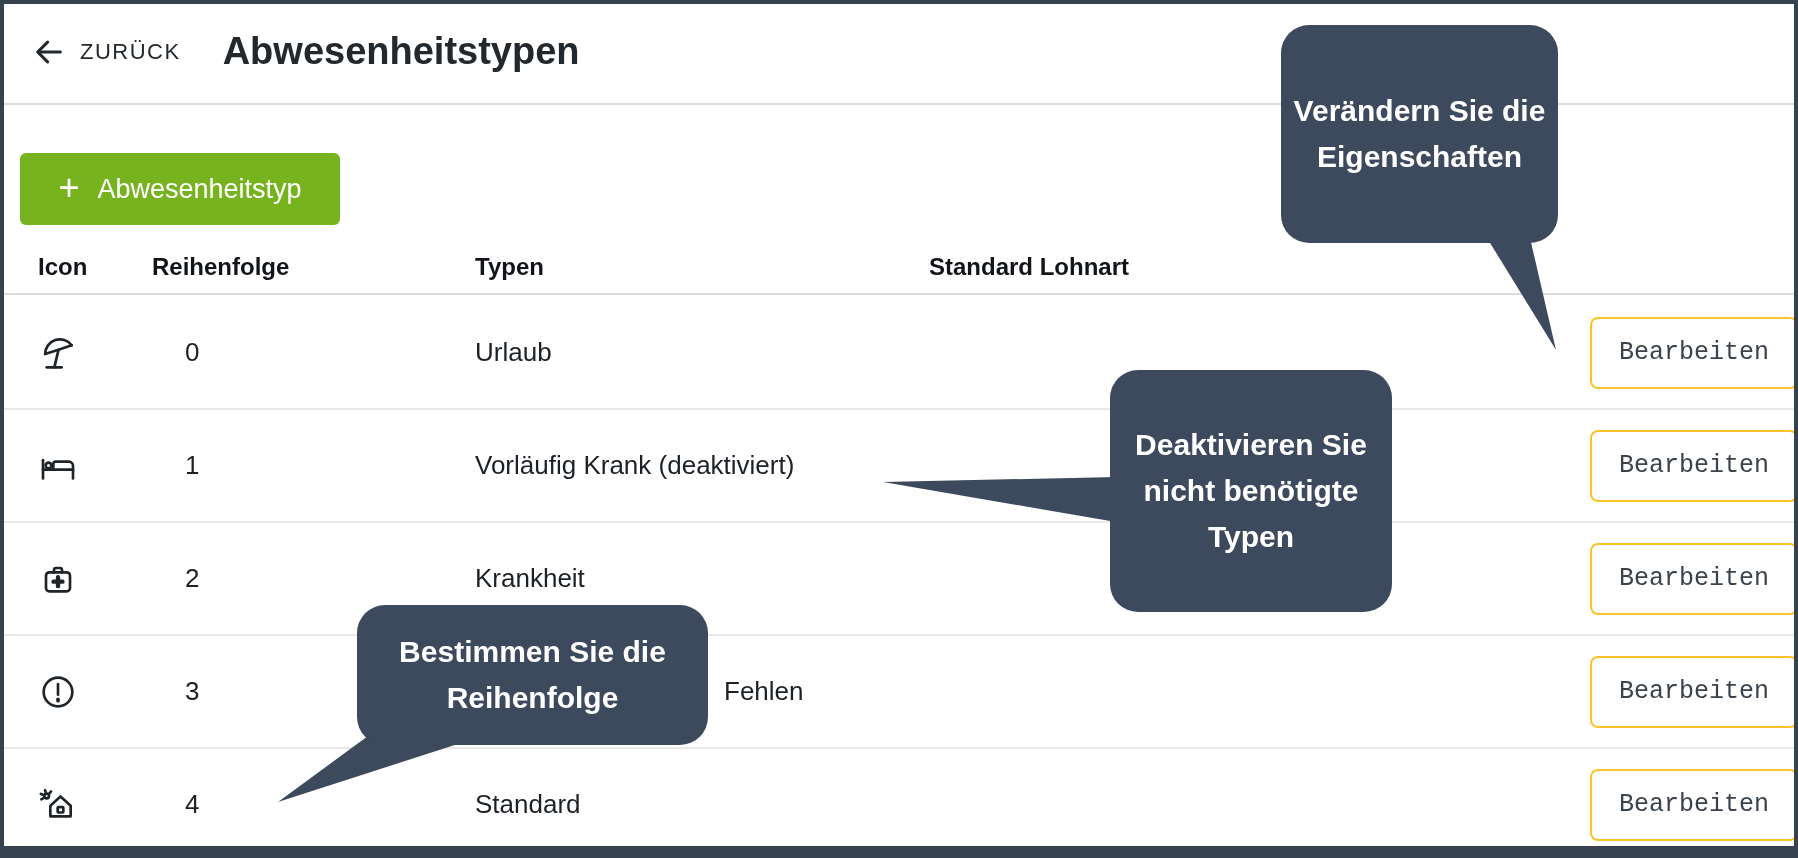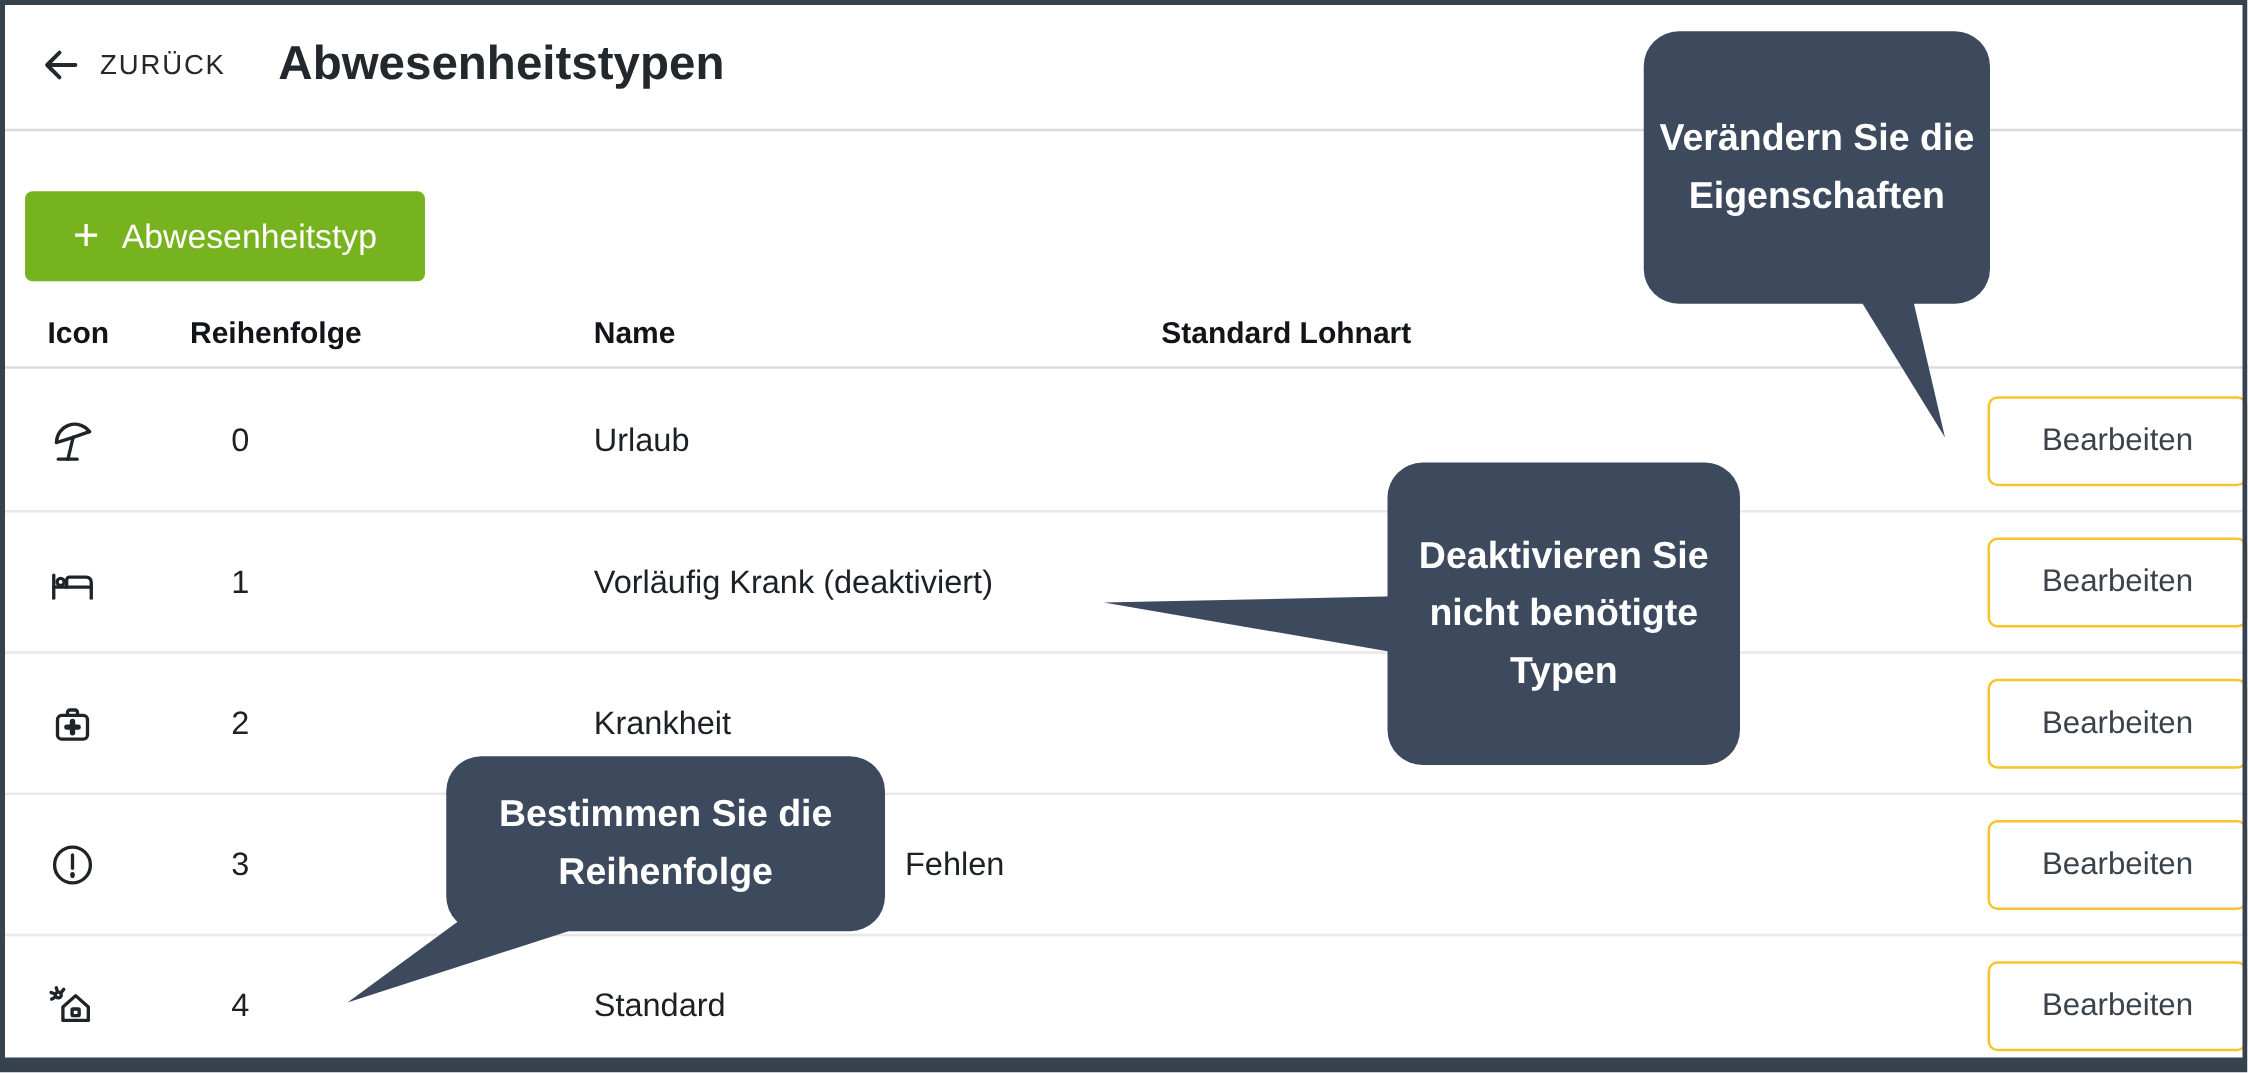--- a/index.html
+++ b/index.html
@@ -42,30 +42,30 @@
   }
   .tbody{position:absolute;top:297px;left:0;right:0;}
   .row{height:113px;border-bottom:2px solid #e8e8e8;}
   .cell-icon svg{display:block;}
   .cell-order{padding-left:33px;font-size:26px;}
   .cell-name{font-size:26px;white-space:nowrap;}
   .prefix-occluded{padding-left:249px;}
   .edit-btn{
     width:208px;height:72px;background:#fff;border:2px solid #f9c32c;
     border-radius:8px;font-size:25px;color:#3a434b;cursor:pointer;
-    font-family:Liberation Sans, sans-serif;
+    font-family:Liberation Mono, monospace;
   }
   
   .tip{
     position:absolute;z-index:40;background:#3d4a5d;color:#fff;border-radius:28px;
     display:flex;align-items:center;justify-content:center;text-align:center;
     font-size:30px;font-weight:600;line-height:46px;box-sizing:border-box;
   }
   .tip-tail{position:absolute;z-index:39;}
-  #tip-edit{left:1315px;top:25px;width:277px;height:218px;padding:0 7px;}
+  #tip-edit{left:1281px;top:25px;width:277px;height:218px;padding:0 7px;}
   #tip-deactivate{left:1110px;top:370px;width:282px;height:242px;padding:0 20px;}
   #tip-order{left:357px;top:605px;width:351px;height:140px;padding:16px 24px;}
 </style>
 </head>
 <body>
 
 <div class="topbar">
   <div class="back">
     <span>
       <svg width="34" height="34" viewBox="0 0 24 24" fill="none" stroke="#23282d" stroke-width="2.2" stroke-linecap="round" stroke-linejoin="round">
@@ -79,21 +79,21 @@
 </div>
 
 <button class="add-btn">
   <span class="plus">+</span>
   <span>Abwesenheitstyp</span>
 </button>
 
 <div class="thead grid-cols">
   <div>Icon</div>
   <div>Reihenfolge</div>
-  <div>Name</div>
+  <div>Typen</div>
   <div>Standard Lohnart</div>
   <div></div>
 </div>
 
 <div class="tbody">
 
   <div class="row grid-cols">
     <div class="cell-icon">
       <svg width="40" height="40" viewBox="0 0 24 24" fill="none" stroke="#1f2428" stroke-width="1.6" stroke-linecap="round" stroke-linejoin="round">
         <path d="M4.3 12.6 A8.8 8.8 0 0 1 20.2 7.4"></path>

